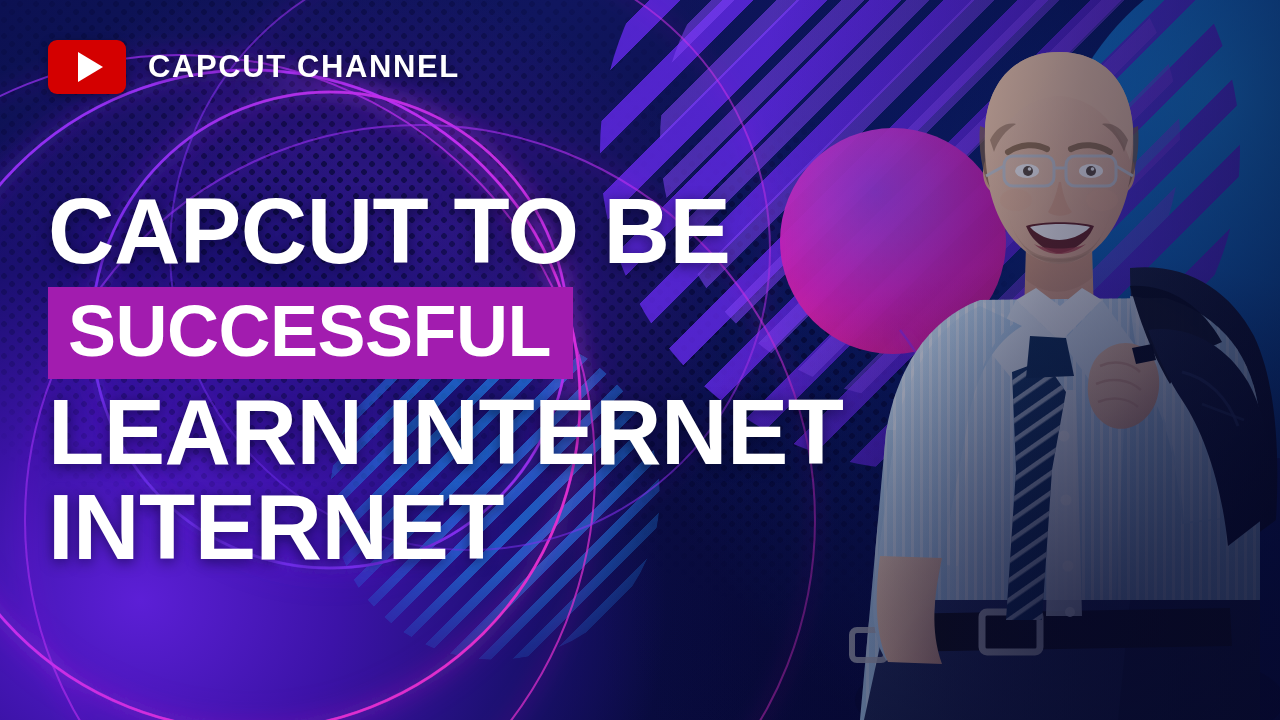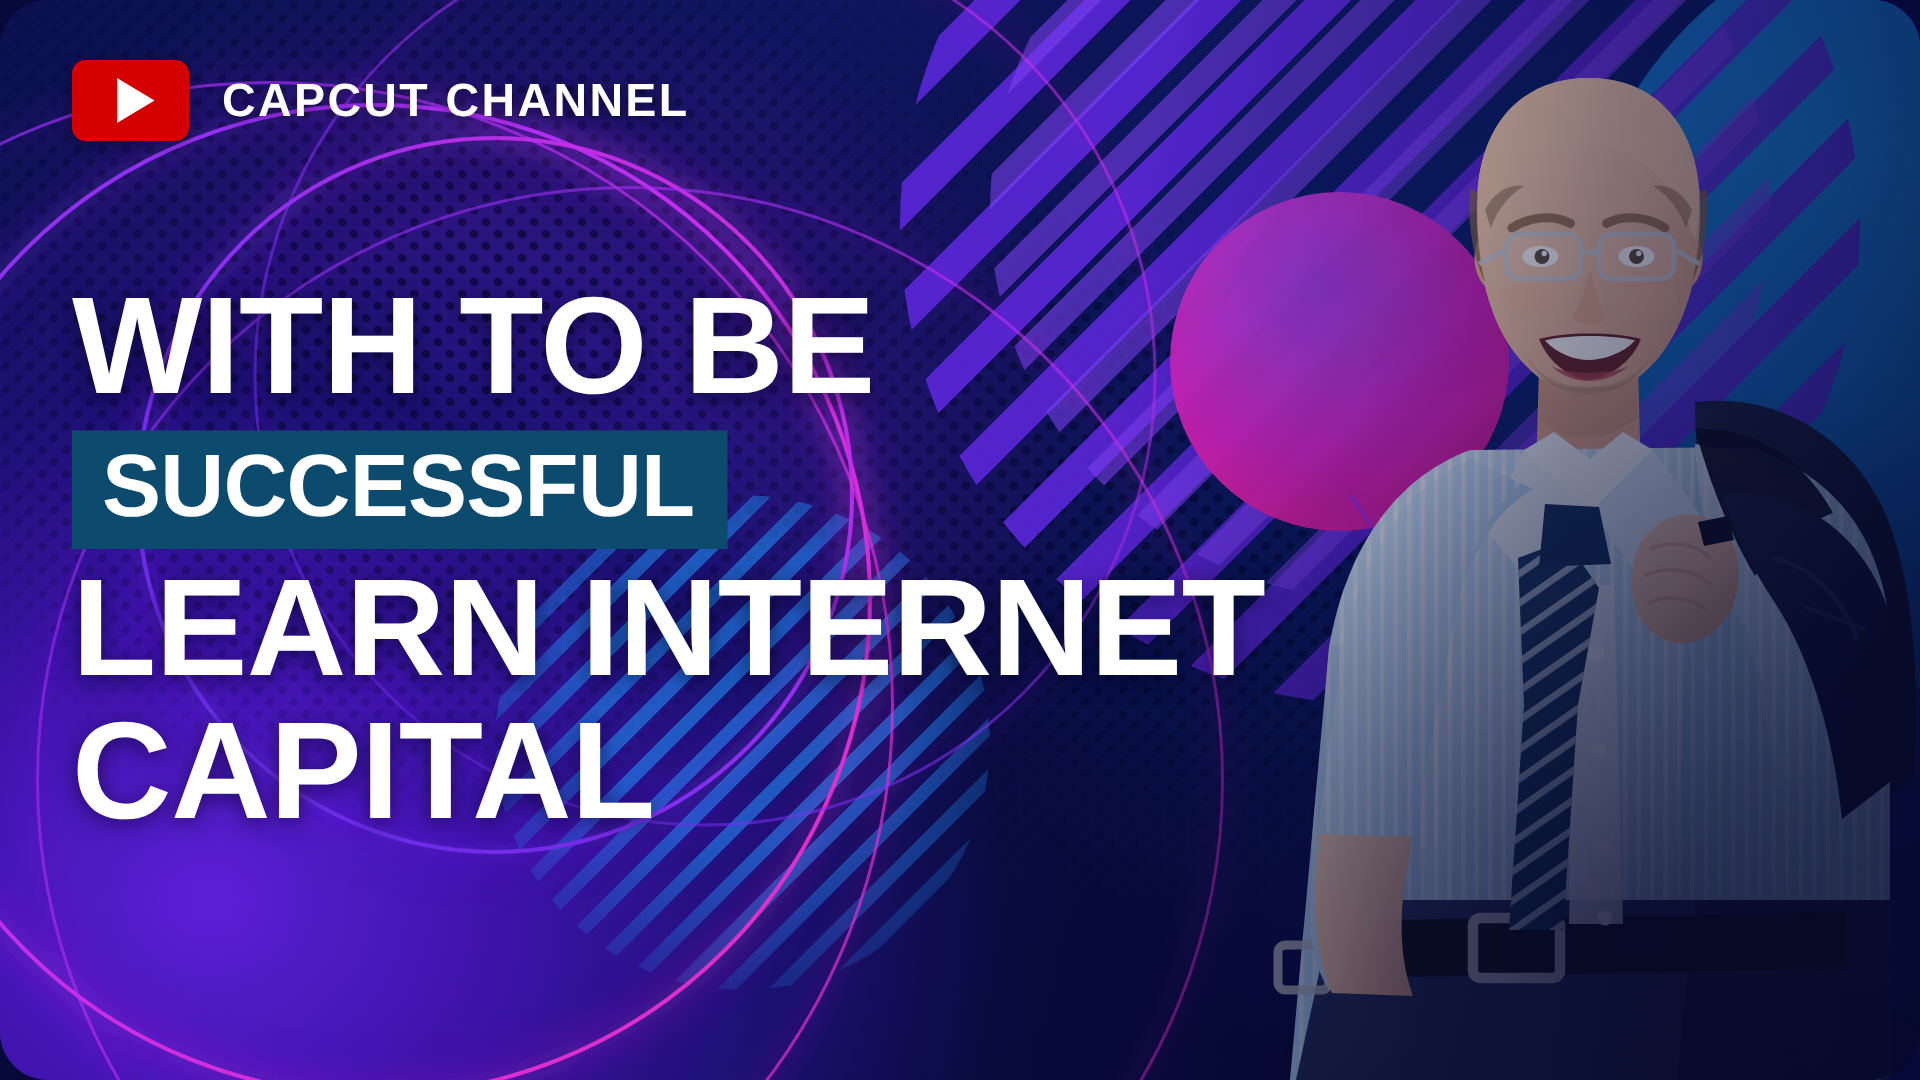--- a/index.html
+++ b/index.html
@@ -9,21 +9,20 @@
     overflow:hidden;
     background:#06093a;
     font-family:"Liberation Sans", sans-serif;
   }
 
   #thumb {
     position:relative;
     width:1280px; height:720px;
     overflow:hidden;
     background:#0b1155;
-    border-radius:32px;
   }
 
   
   .layer { position:absolute; inset:0; }
 
   #bg-base {
     background:
       radial-gradient(ellipse 620px 560px at 140px 600px, #5c1fd6 0%, #3c13a8 32%, #1b1070 62%, rgba(12,14,78,0) 85%),
       radial-gradient(ellipse 520px 420px at 330px 300px, #3a1b9e 0%, #221370 45%, rgba(13,16,80,0) 78%),
       radial-gradient(ellipse 700px 700px at 1180px 260px, #0d2f86 0%, #0a1a63 45%, rgba(8,12,64,0) 80%),
@@ -165,23 +164,23 @@
     white-space:nowrap;
     text-shadow:0 3px 14px rgba(2,4,30,0.55);
   }
   #hl-line-2-wrap {
     display:block;
     margin-top:10px;
     margin-bottom:8px;
   }
   #hl-line-2 {
     display:inline-block;
-    background:#0c4a6e;
+    background:#a21caf;
     color:#ffffff;
-    font-size:59px;
+    font-size:72px;
     font-weight:bold;
     line-height:1.0;
     letter-spacing:-0.5px;
     padding:8px 22px 12px 20px;
     white-space:nowrap;
   }
   #hl-line-3 { margin-top:6px; }
   #hl-line-4 { margin-top:4px; }
 
   
@@ -463,24 +462,24 @@
   <div class="layer" id="bg-vignette"></div>
 
   <div id="channel-badge">
     <div id="yt-logo">
       <div class="tri"></div>
     </div>
     <div id="channel-name">CAPCUT CHANNEL</div>
   </div>
 
   <div id="headline">
-    <div class="hl-line" id="hl-line-1">WITH TO BE</div>
+    <div class="hl-line" id="hl-line-1">CAPCUT TO BE</div>
 
     <div id="hl-line-2-wrap">
       <span id="hl-line-2">SUCCESSFUL</span>
     </div>
 
     <div class="hl-line" id="hl-line-3">LEARN INTERNET</div>
 
-    <div class="hl-line" id="hl-line-4">CAPITAL</div>
+    <div class="hl-line" id="hl-line-4">INTERNET</div>
   </div>
 
 </div>
 
 </body></html>

